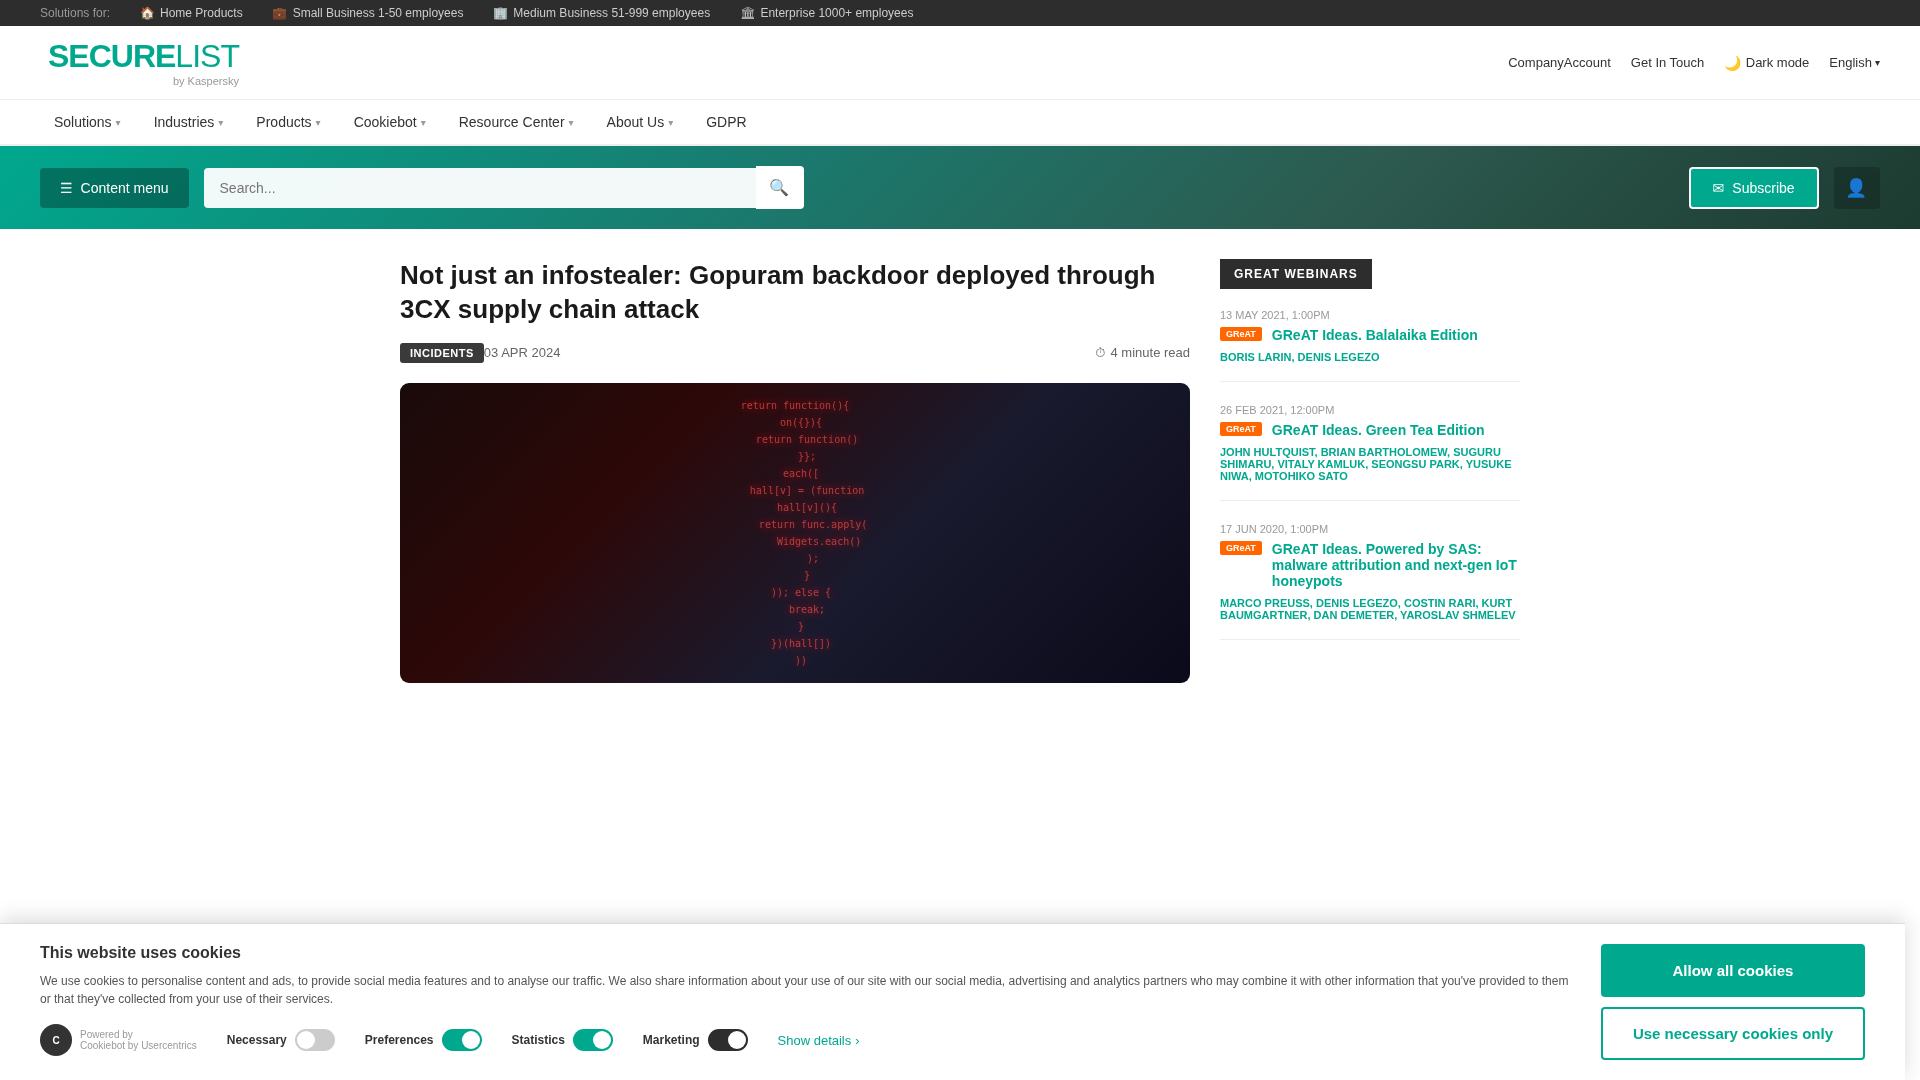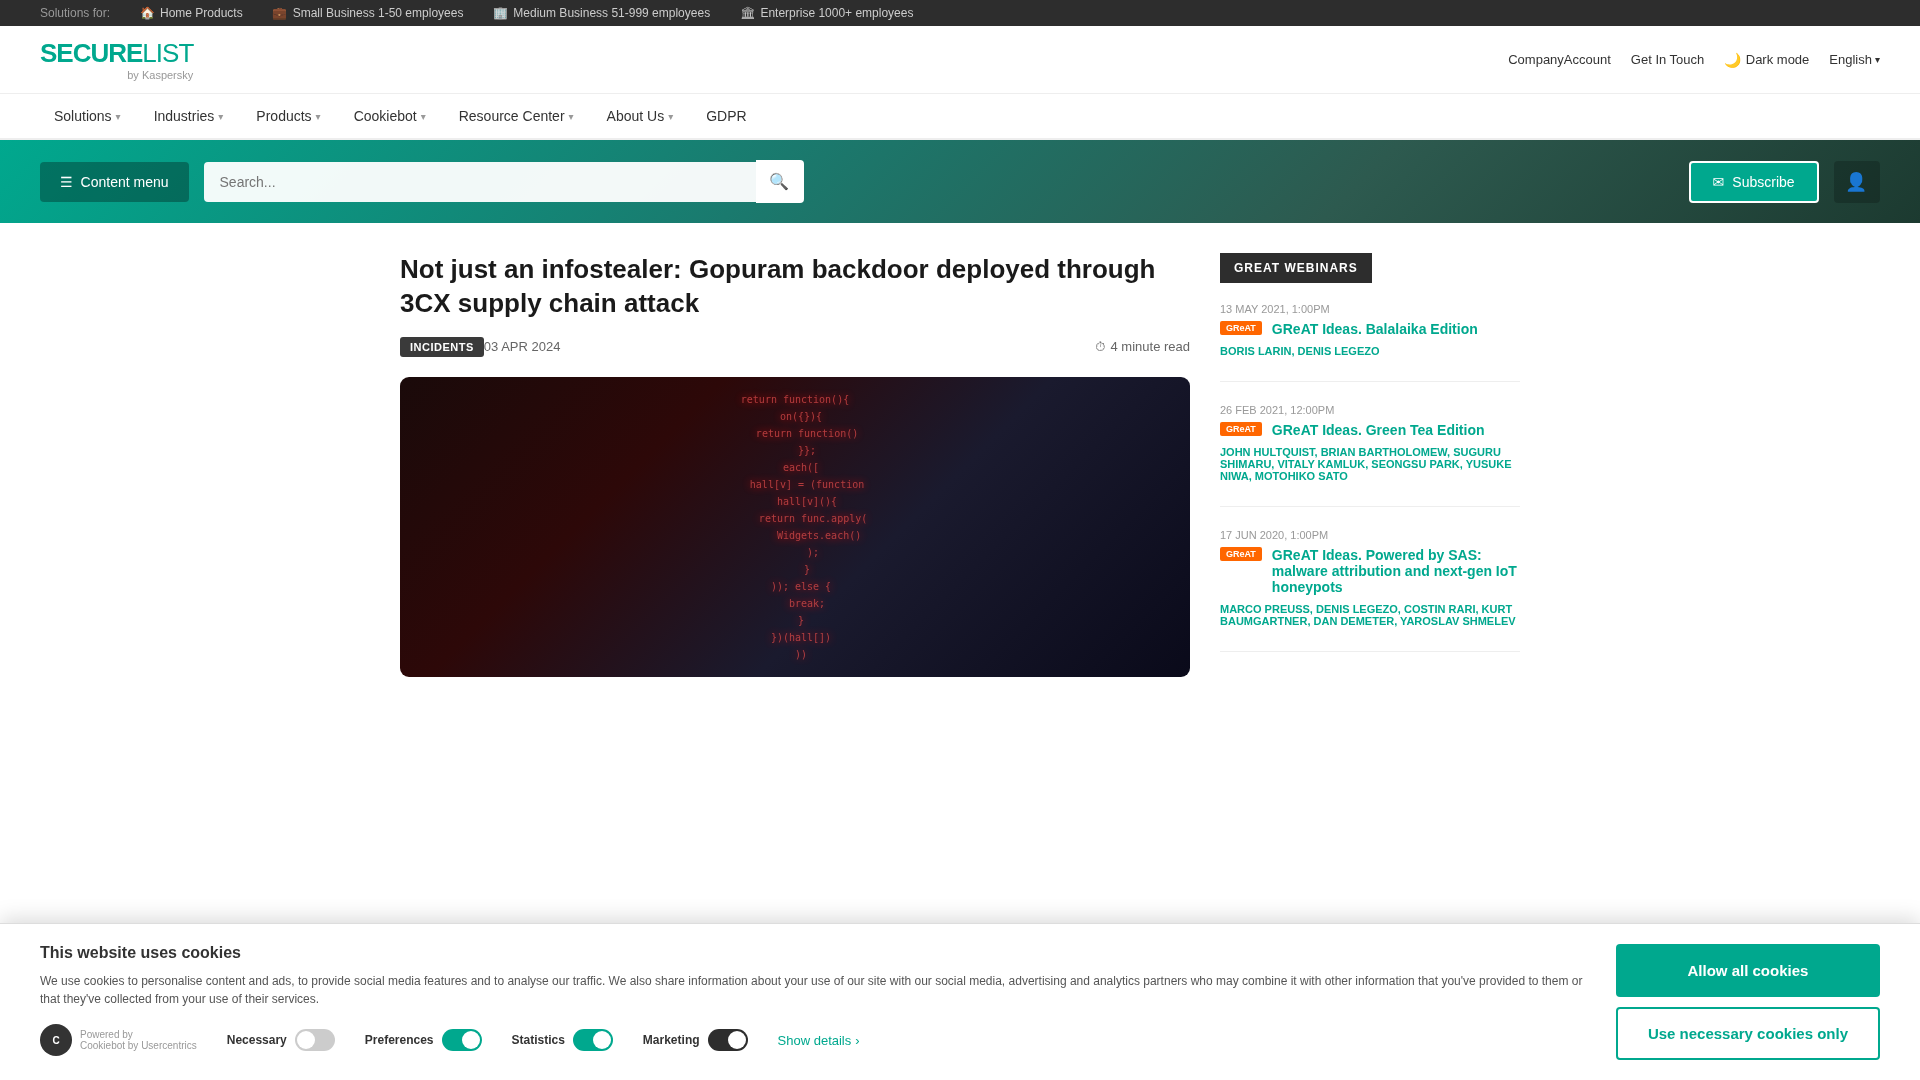--- a/index.html
+++ b/index.html
@@ -21,21 +21,21 @@
     
     .header {
       background: #fff;
       padding: 12px 40px;
       display: flex;
       align-items: center;
       justify-content: space-between;
       border-bottom: 1px solid #eee;
     }
     .logo { display: flex; flex-direction: column; }
-    .logo-secure { color: #00a88e; font-size: 26px; font-weight: 900; letter-spacing: -1px; }
+    .logo-secure { color: #00a88e; font-size: 32px; font-weight: 900; letter-spacing: -1px; margin-left: 8px; }
     .logo-by { color: #999; font-size: 11px; text-align: right; }
     .header-right { display: flex; align-items: center; gap: 20px; font-size: 13px; }
     .header-right a { color: #333; text-decoration: none; cursor: pointer; }
     .dark-mode-btn { display: flex; align-items: center; gap: 4px; cursor: pointer; color: #333; }
     .lang-btn { display: flex; align-items: center; gap: 3px; cursor: pointer; }
 
     
     .nav {
       background: #fff;
       padding: 0 40px;
@@ -175,41 +175,41 @@
     .great-webinars-title {
       background: #2d2d2d;
       color: #fff;
       font-size: 12px;
       font-weight: 700;
       padding: 8px 14px;
       letter-spacing: 1px;
       display: inline-block;
       margin-bottom: 20px;
     }
-    .webinar-item { margin-bottom: 22px; border-bottom: 1px solid #eee; padding-bottom: 24px; }
+    .webinar-item { margin-bottom: 22px; border-bottom: 1px solid #eee; padding-bottom: 18px; }
     .webinar-date { color: #999; font-size: 11px; margin-bottom: 6px; }
     .webinar-badge {
       display: inline-block;
       background: #ff6600;
       color: #fff;
       font-size: 9px;
       font-weight: 700;
       padding: 2px 6px;
       border-radius: 2px;
       margin-right: 6px;
     }
     .webinar-title { color: #00a88e; font-size: 14px; font-weight: 600; margin-bottom: 8px; display: flex; align-items: flex-start; gap: 4px; cursor: pointer; }
     .webinar-authors { color: #00a88e; font-size: 11px; font-weight: 600; }
 
     
     .cookie-banner {
       position: fixed;
       bottom: 0;
       left: 0;
-      right: 0;
+      right: 15px;
       background: #fff;
       border-top: 1px solid #ddd;
       padding: 20px 40px;
       z-index: 1000;
       display: flex;
       gap: 30px;
       align-items: flex-start;
       box-shadow: 0 -4px 20px rgba(0,0,0,0.15);
     }
     .cookie-left { flex: 1; }

